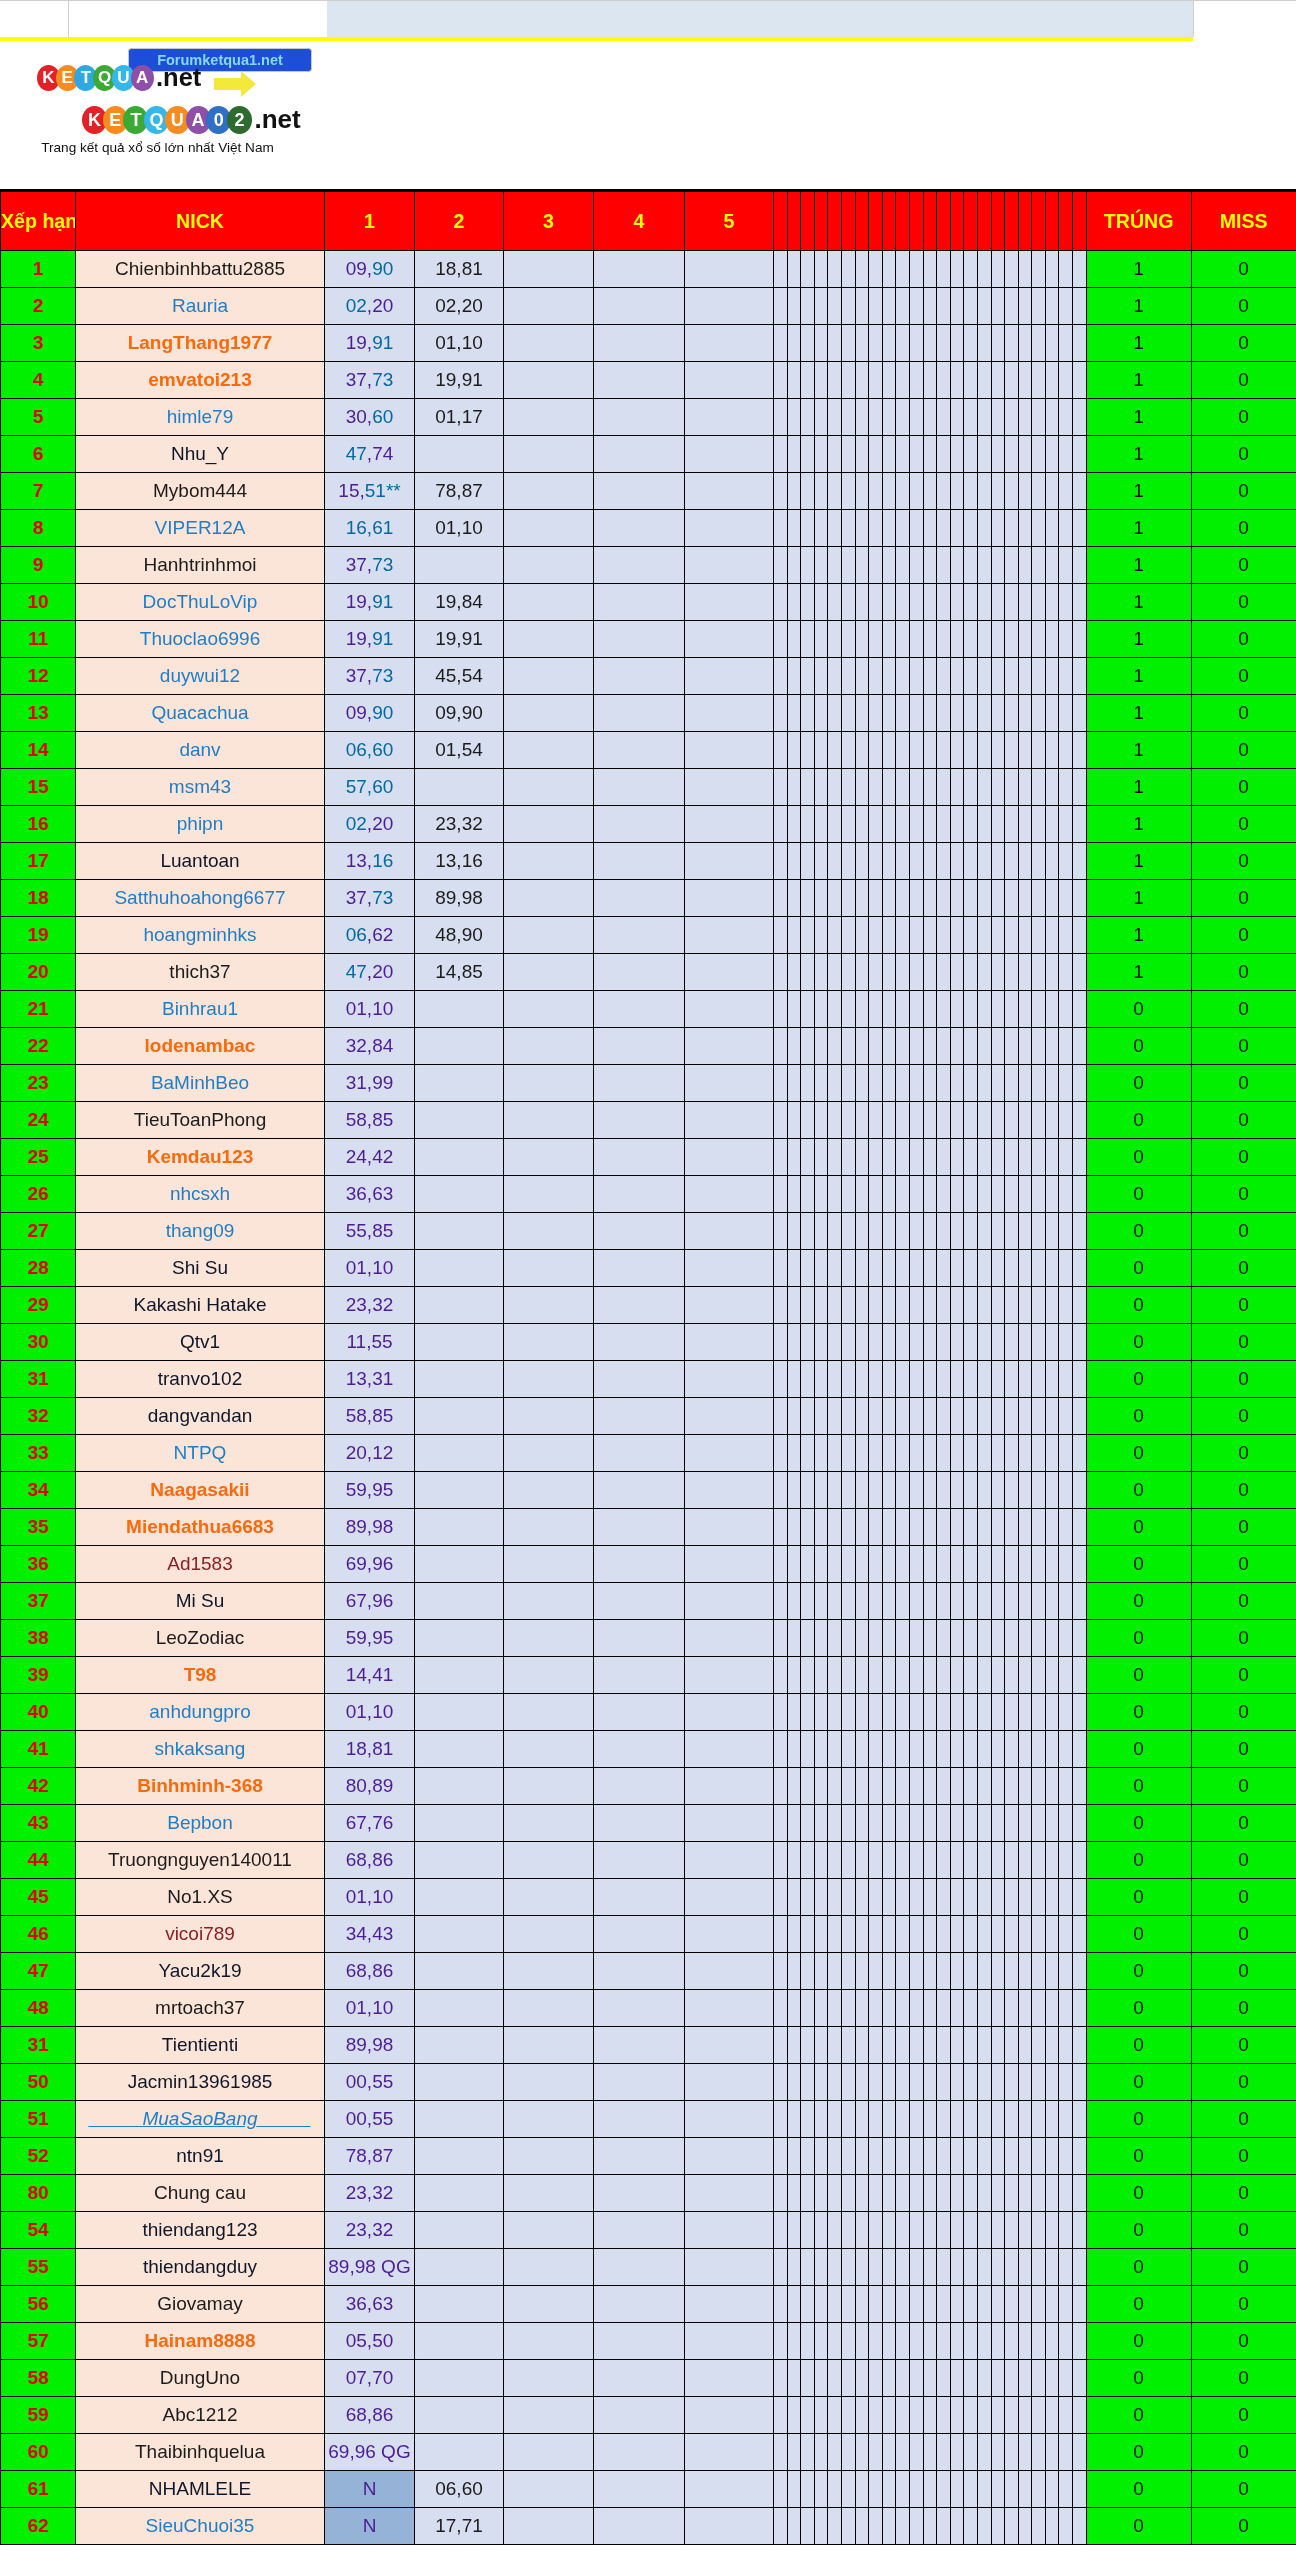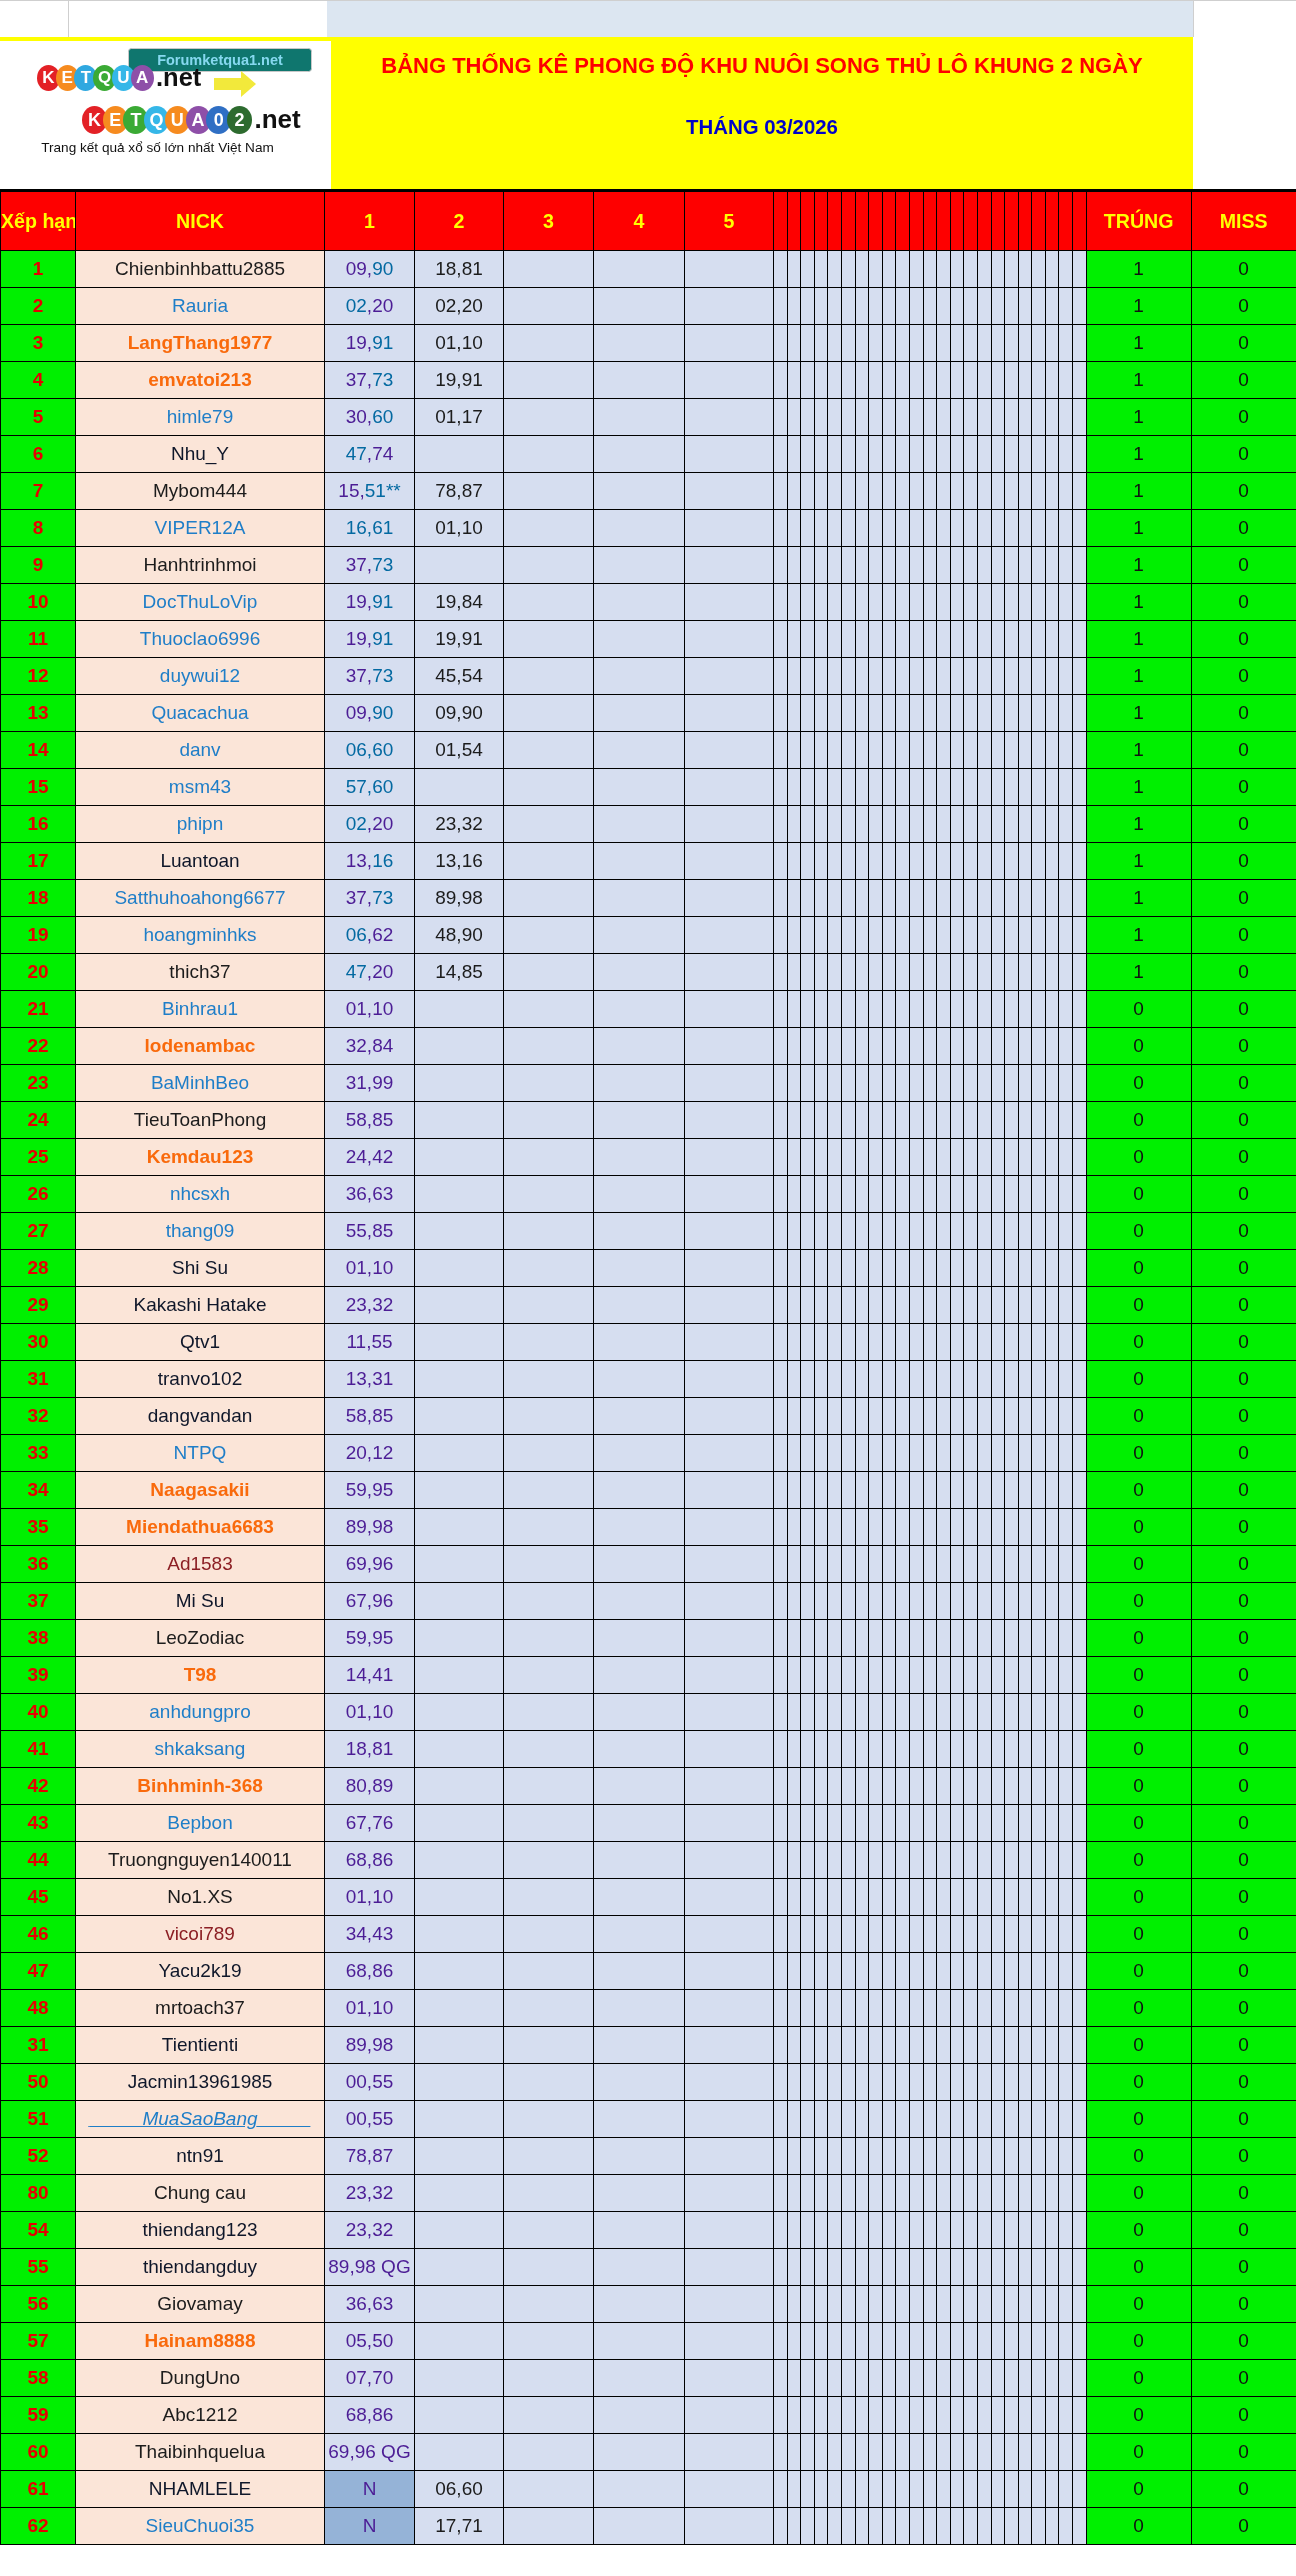--- a/index.html
+++ b/index.html
@@ -16,21 +16,21 @@
   .yellowline{height:4.3px;width:1193px;background:#ffff00;}
 
   
   .banner{height:148px;display:flex;}
   .logoarea{width:331px;background:#ffffff;position:relative;}
   .yellowband{width:862px;background:#ffff00;text-align:center;box-sizing:border-box;padding-top:12px;}
   .rightwhite{width:103px;background:#ffffff;}
   .main-title{color:#fe0000;font-weight:bold;font-size:22px;letter-spacing:0px;}
   .sub-title{color:#0003c8;font-weight:bold;font-size:20.4px;margin-top:37px;}
 
-  .forumbox{position:absolute;left:128px;top:6.8px;width:182px;height:22px;background:#0f766e;
+  .forumbox{position:absolute;left:128px;top:6.8px;width:182px;height:22px;background:#1d4ed8;
     border:0.9px solid #c8c8c8;border-radius:3.4px;color:#86d8ef;font-weight:bold;font-size:14.5px;
     text-align:center;line-height:22px;}
   .logo1{position:absolute;left:37px;top:22px;height:34px;white-space:nowrap;}
   .logo2{position:absolute;left:82px;top:63px;height:34px;white-space:nowrap;}
   .bub{display:inline-block;border-radius:50%;color:#fff;font-weight:bold;text-align:center;vertical-align:middle;}
   .bub1{width:23px;height:26px;line-height:26px;font-size:17px;margin-right:-4.3px;}
   .bub2{width:25px;height:28px;line-height:28px;font-size:18px;margin-right:-4.3px;}
   .netext{font-weight:bold;color:#111;vertical-align:middle;}
   .net1{font-size:25.5px;margin-left:6.8px;}
   .net2{font-size:26px;margin-left:6.8px;}
@@ -72,24 +72,20 @@
 
   <div class="yellowline"></div>
 
   <div class="banner">
     <div class="logoarea">
       <div class="forumbox">Forumketqua1.net</div>
       <div class="logo1"><span class="bub bub1" style="background: rgb(227, 33, 38);">K</span><span class="bub bub1" style="background: rgb(246, 139, 31);">E</span><span class="bub bub1" style="background: rgb(47, 168, 224);">T</span><span class="bub bub1" style="background: rgb(59, 170, 53);">Q</span><span class="bub bub1" style="background: rgb(53, 183, 232);">U</span><span class="bub bub1" style="background: rgb(142, 79, 168);">A</span><span class="netext net1">.net</span></div>
       <div class="arrow"></div>
       <div class="logo2"><span class="bub bub2" style="background: rgb(227, 33, 38);">K</span><span class="bub bub2" style="background: rgb(246, 139, 31);">E</span><span class="bub bub2" style="background: rgb(59, 170, 53);">T</span><span class="bub bub2" style="background: rgb(53, 183, 232);">Q</span><span class="bub bub2" style="background: rgb(246, 139, 31);">U</span><span class="bub bub2" style="background: rgb(142, 79, 168);">A</span><span class="bub bub2" style="background: rgb(47, 111, 196);">0</span><span class="bub bub2" style="background: rgb(45, 107, 47);">2</span><span class="netext net2">.net</span></div>
       <div class="tagline">Trang kết quả xổ số lớn nhất Việt Nam</div>
-    </div>
-    <div class="yellowband">
-      <div class="main-title">BẢNG THỐNG KÊ PHONG ĐỘ KHU NUÔI SONG THỦ LÔ KHUNG  2 NGÀY</div>
-      <div class="sub-title">THÁNG 03/2026</div>
     </div>
     <div class="rightwhite"></div>
   </div>
 
   <table class="board">
     <colgroup id="cols">
         <col style="width: 75px;">
         <col style="width: 249px;">
         <col style="width: 90px;">
         <col style="width: 89px;">

